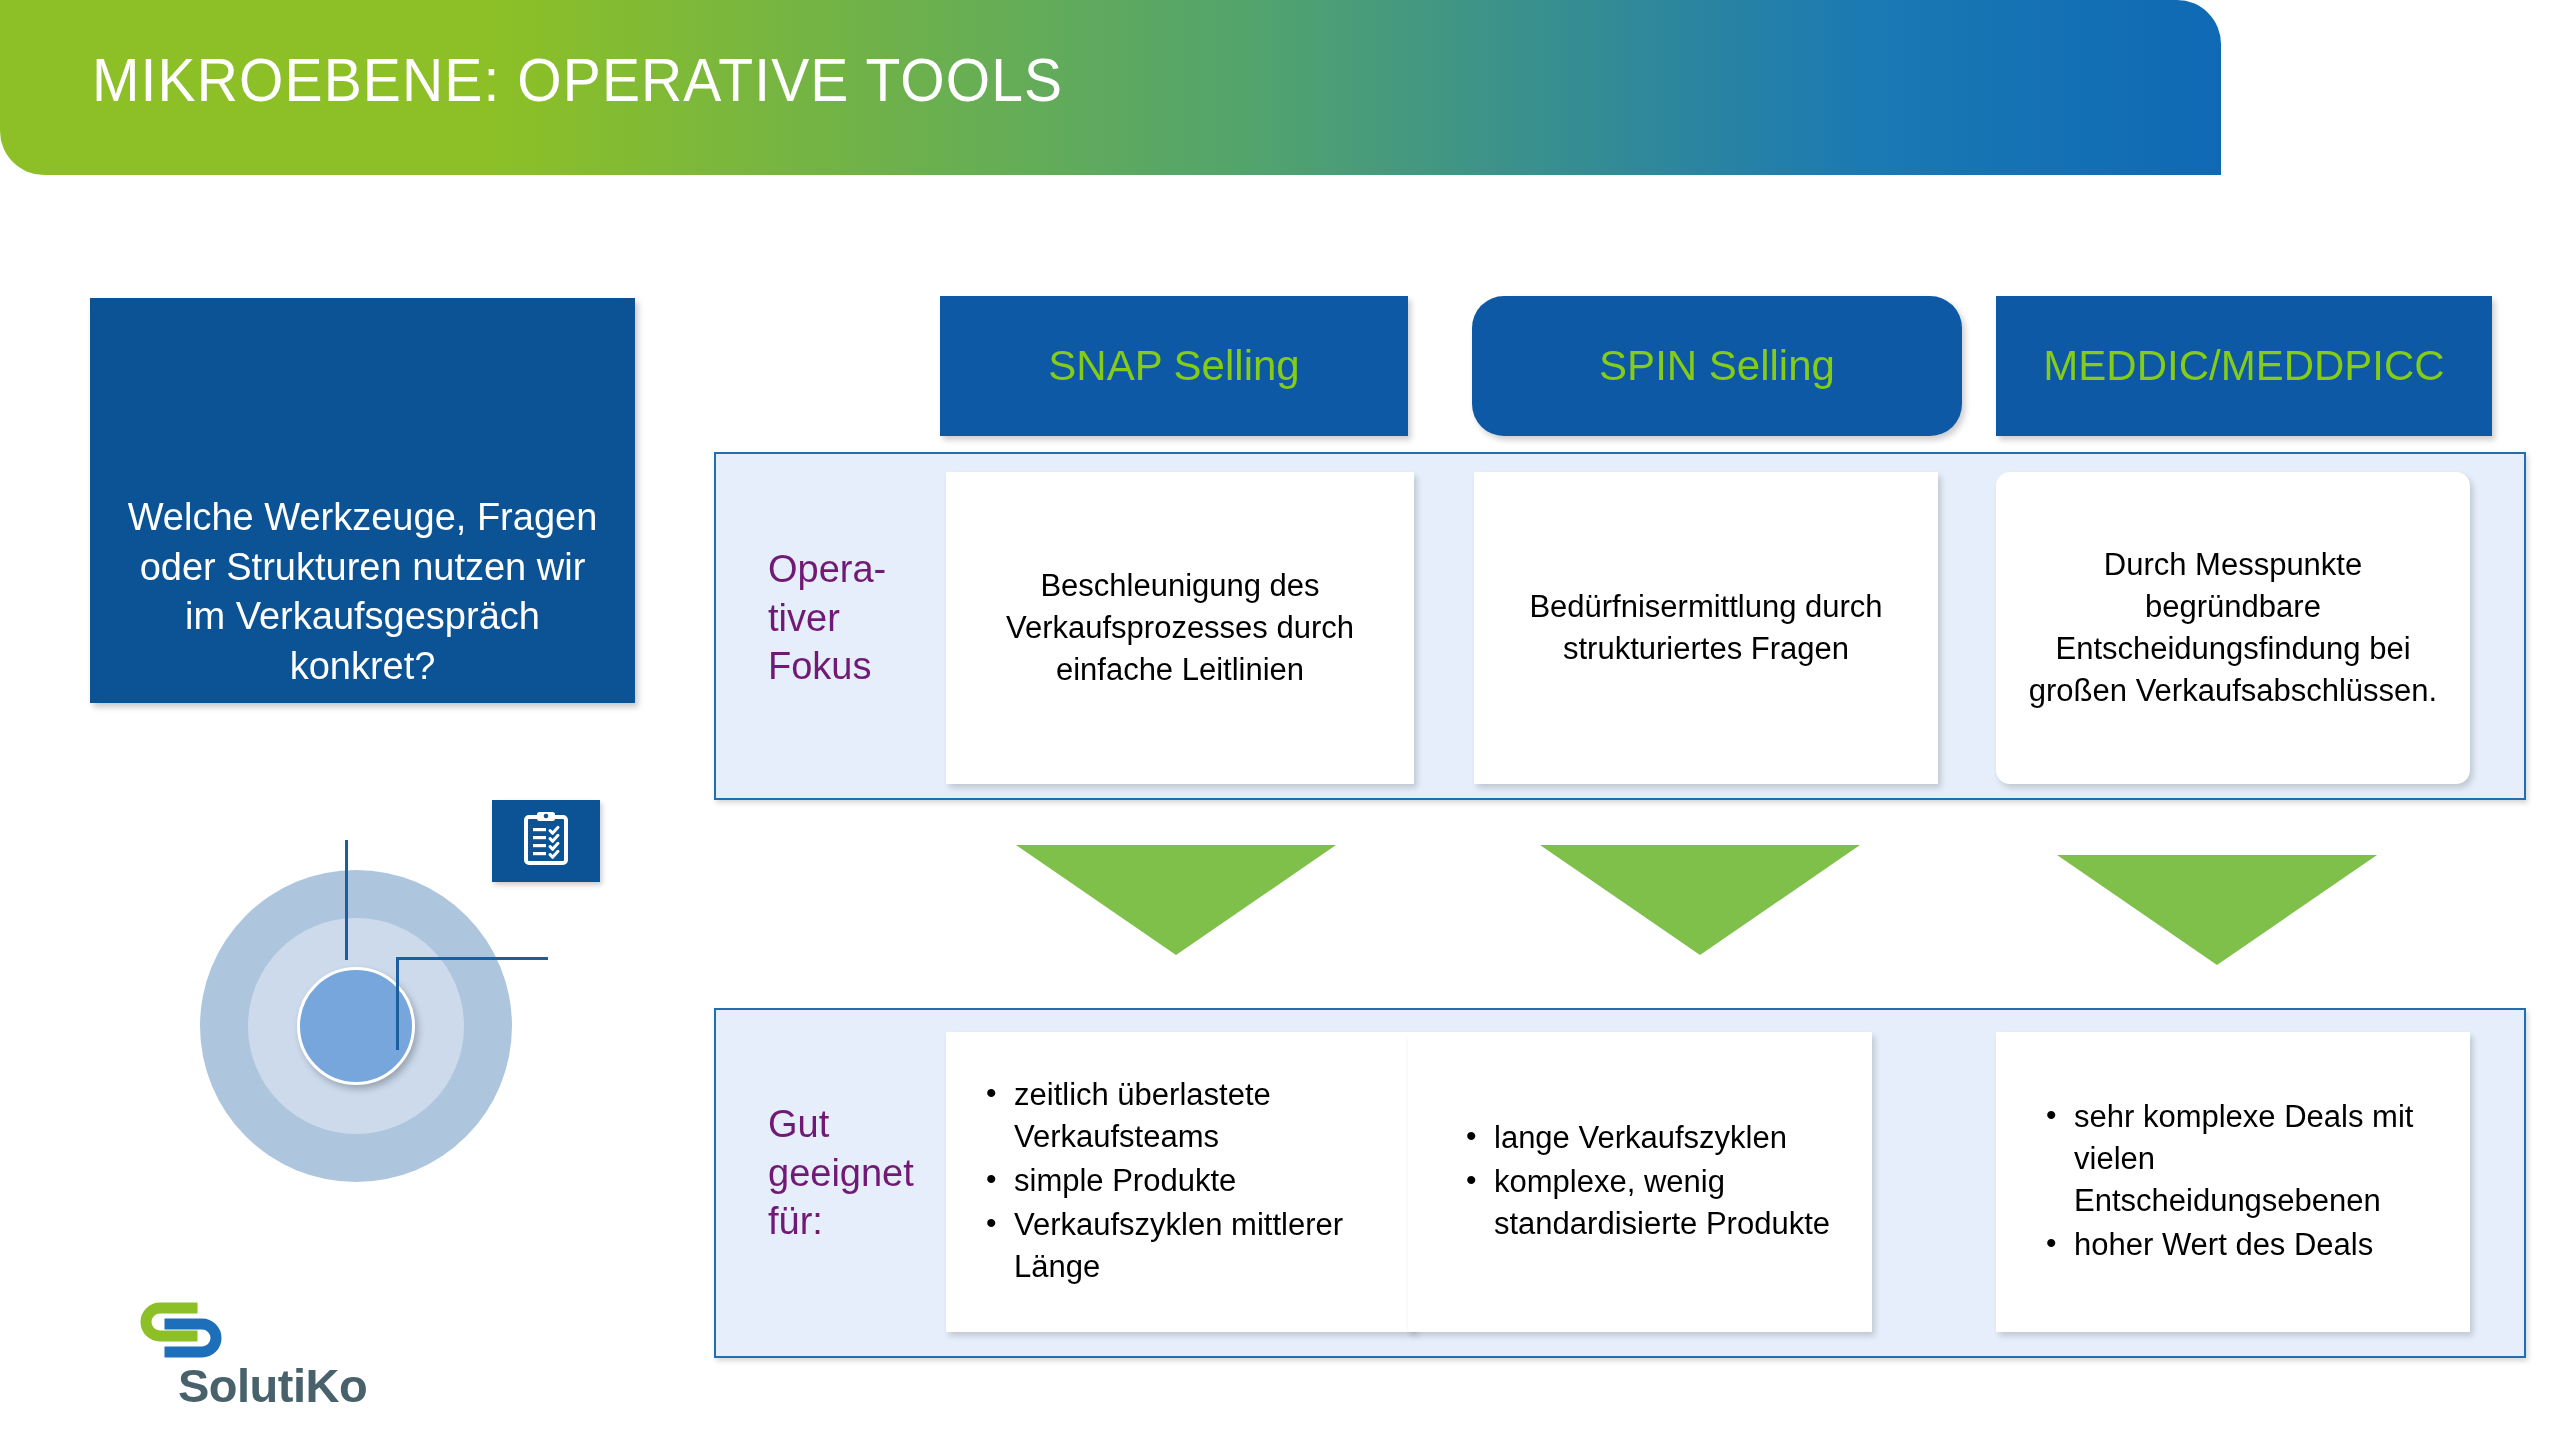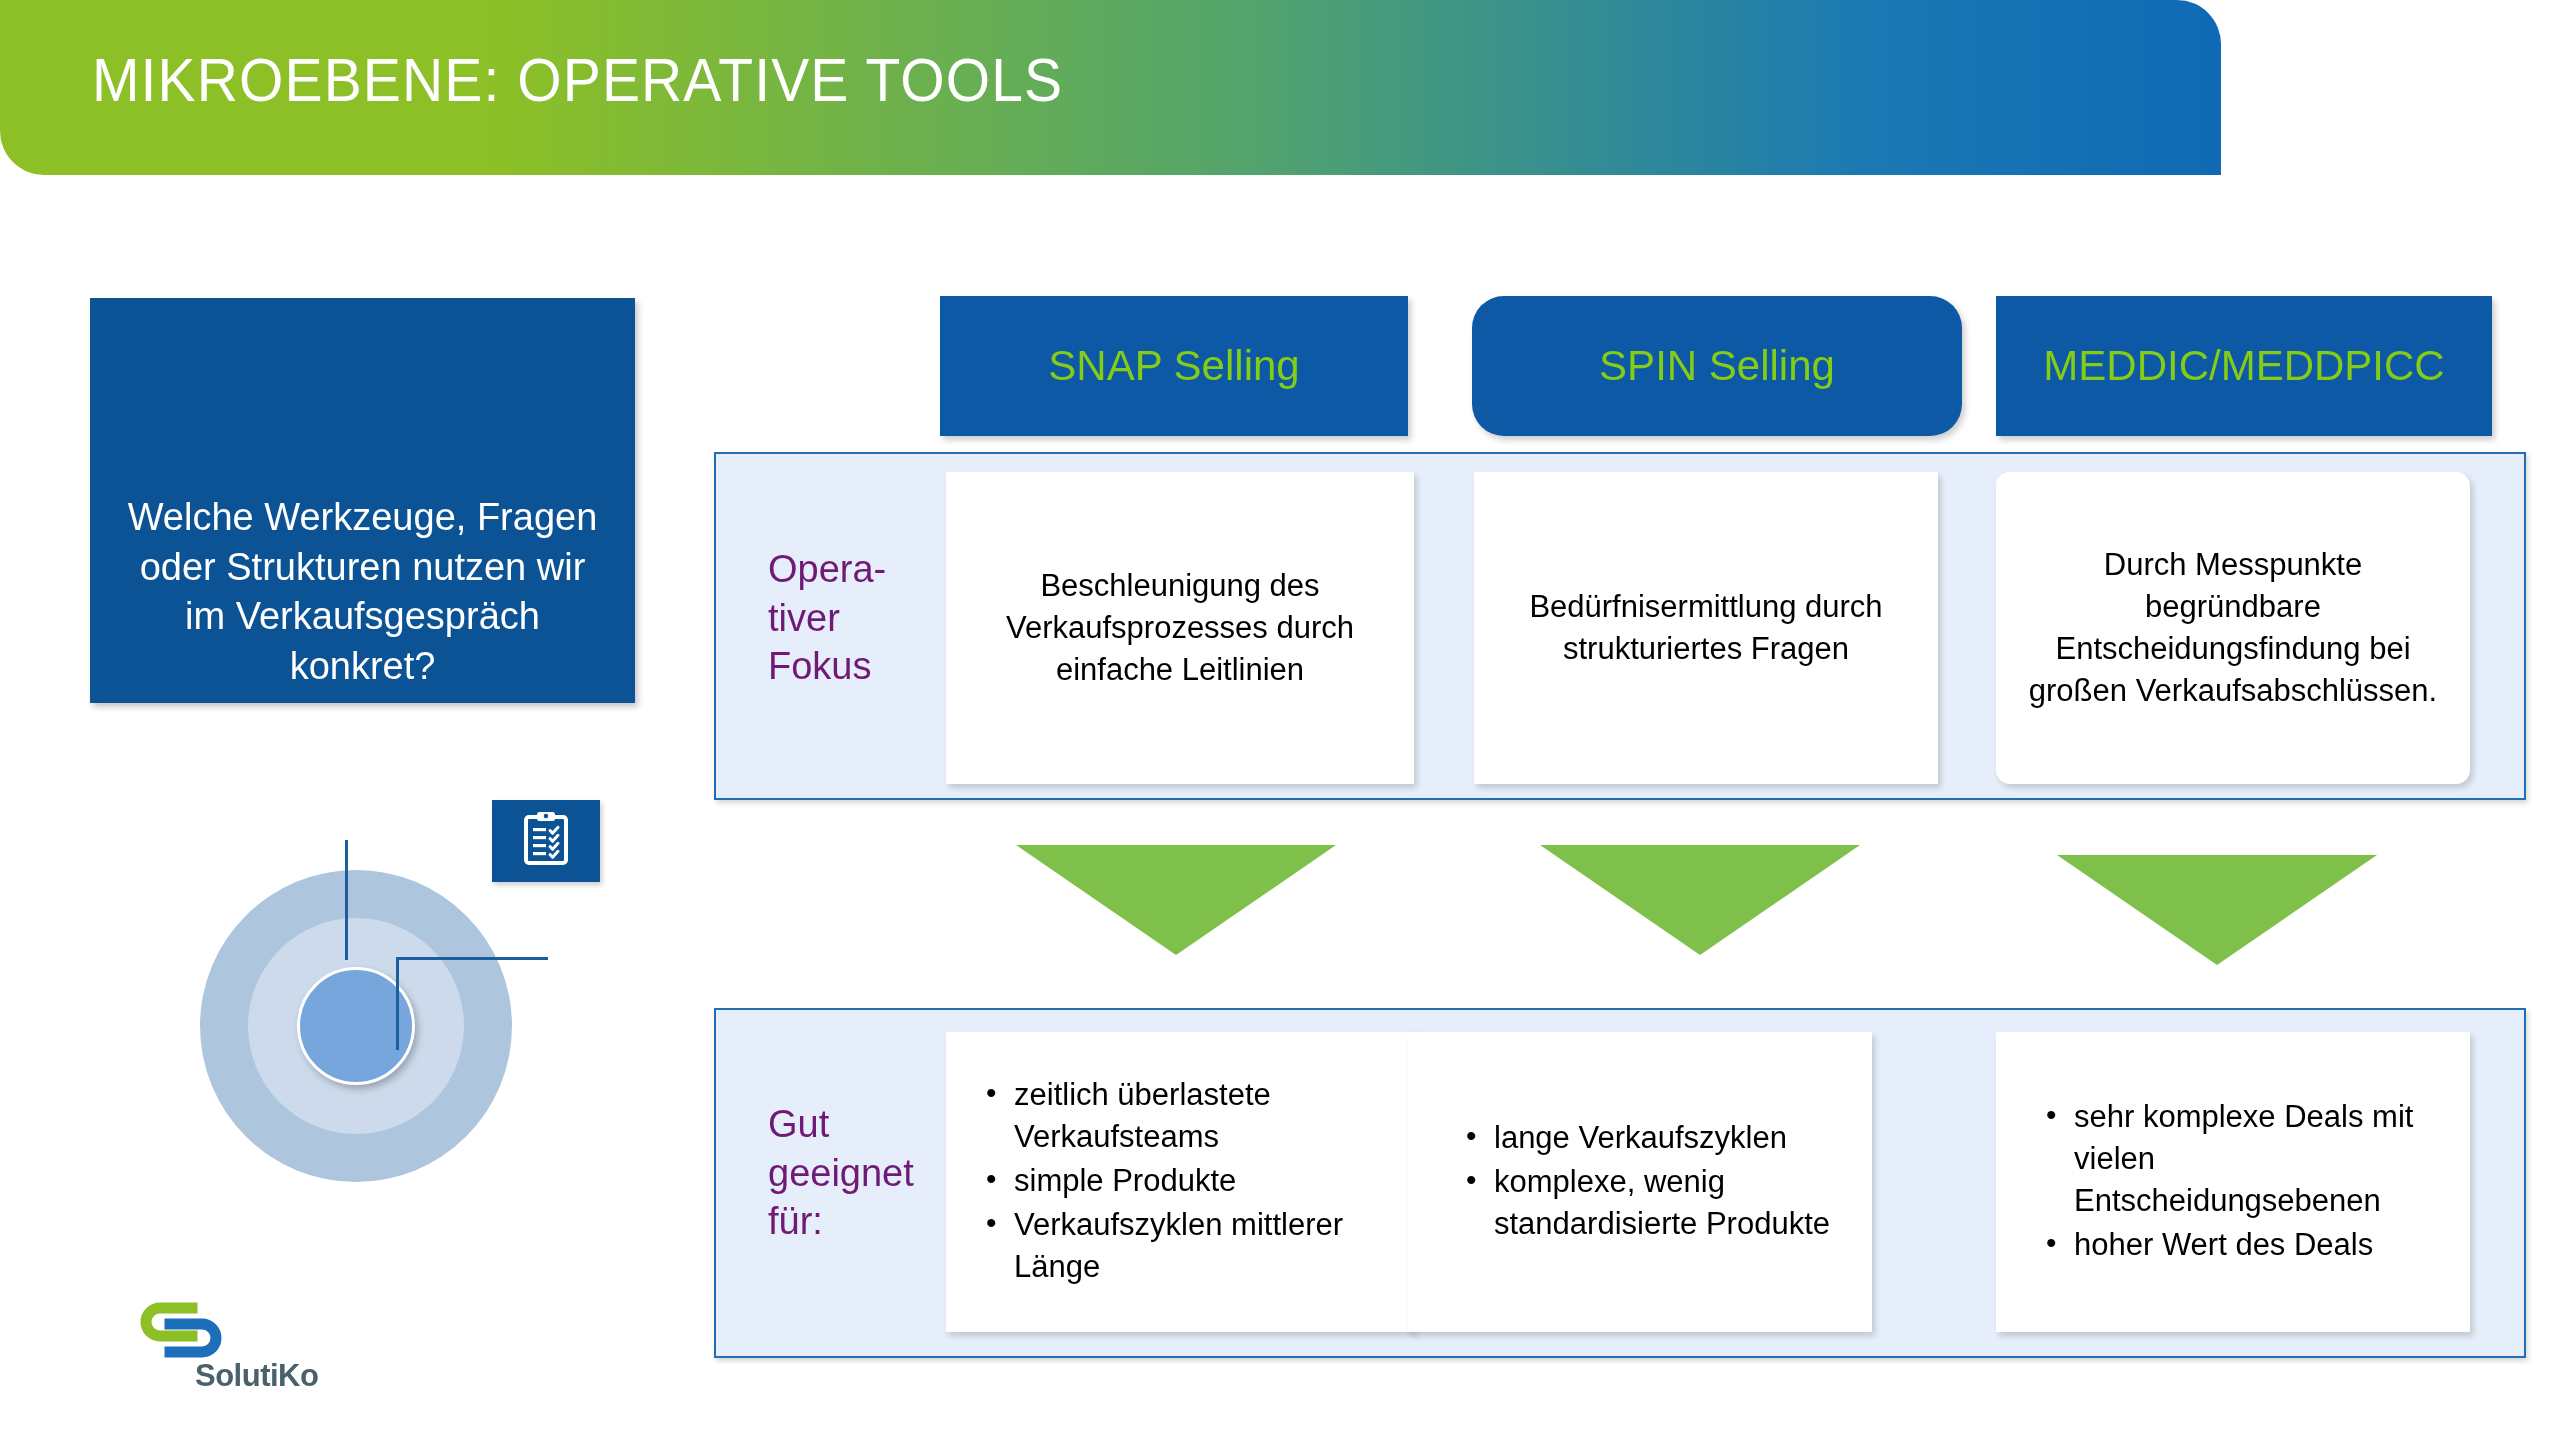--- a/index.html
+++ b/index.html
@@ -65,22 +65,22 @@
   .icon-tile {
     position: absolute; left: 492px; top: 800px; width: 108px; height: 82px;
     background: #0b5394;
     box-shadow: 2px 3px 5px rgba(0,0,0,0.2);
     display: flex; align-items: center; justify-content: center;
   }
 
   
   .logo { position: absolute; left: 130px; top: 1300px; width: 240px; }
   .logo-word {
-    position: absolute; left: 65px; top: 58px;
-    color: #48616b; font-size: 31px; font-weight: bold; letter-spacing: -0.5px;
+    position: absolute; left: 48px; top: 58px;
+    color: #48616b; font-size: 47px; font-weight: bold; letter-spacing: -0.5px;
   }
 
   
   .colhead {
     position: absolute; top: 296px; height: 140px;
     background: #0d59a5;
     box-shadow: 3px 4px 6px rgba(0,0,0,0.20);
     display: flex; align-items: center; justify-content: center;
   }
   .colhead span { color: #84cc16; font-size: 42px; white-space: nowrap; }

